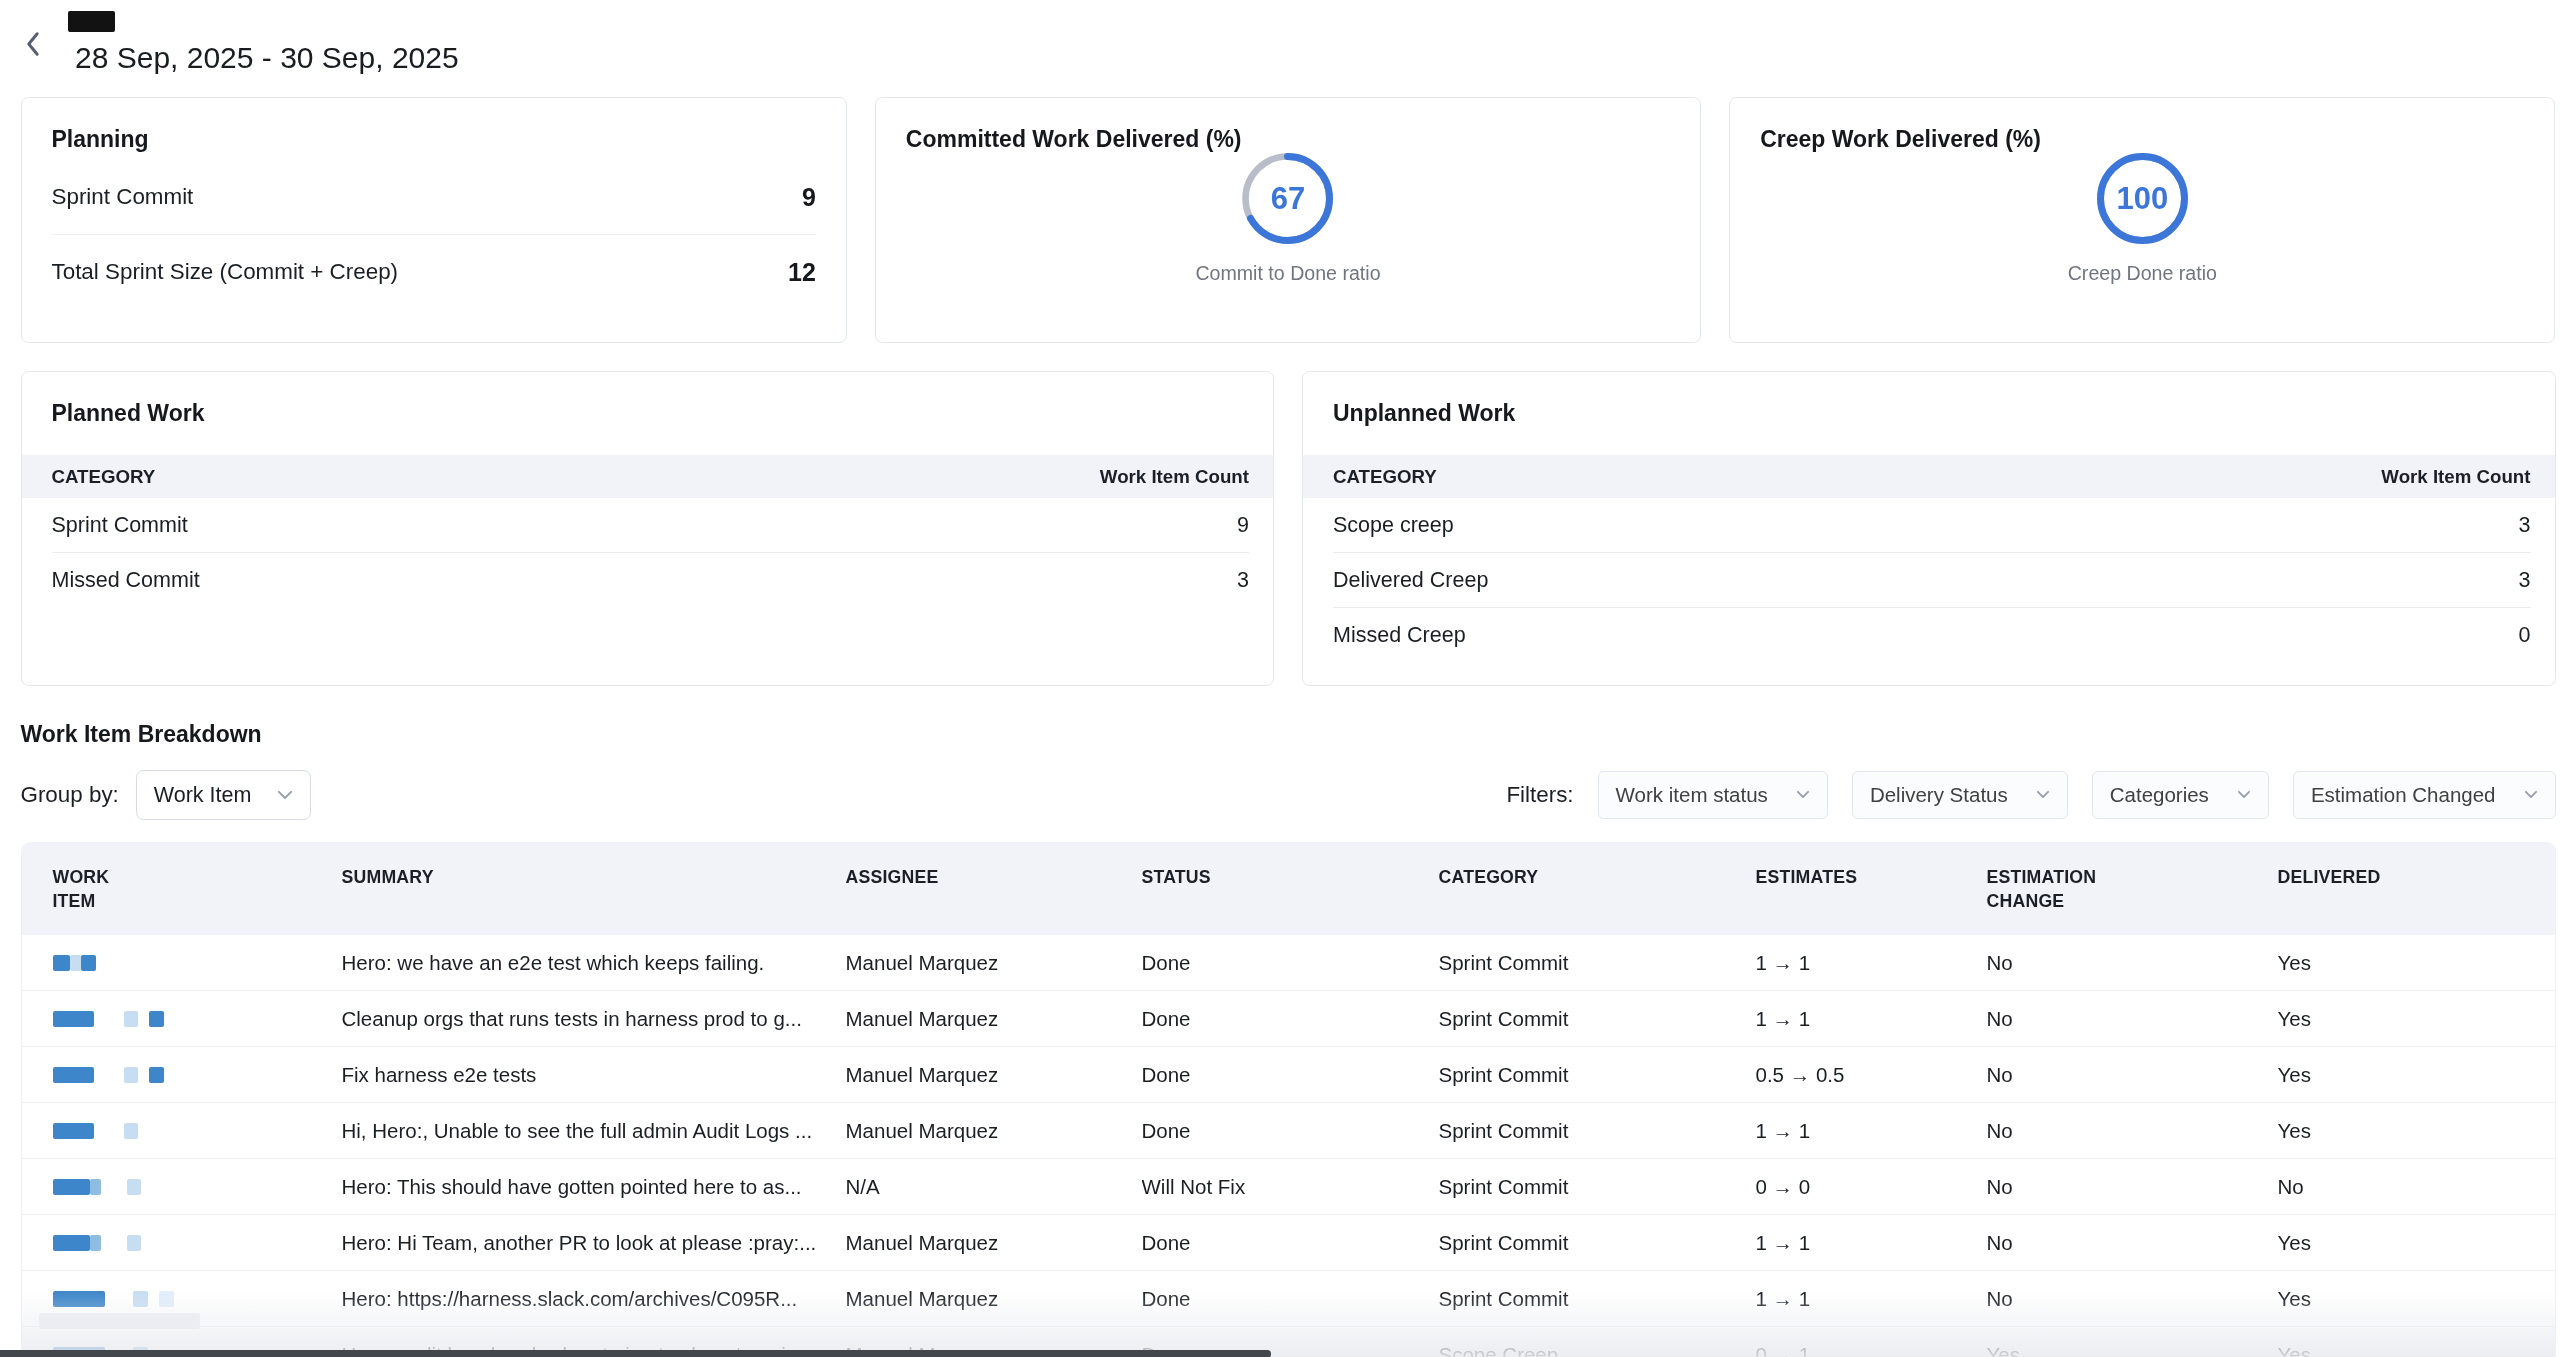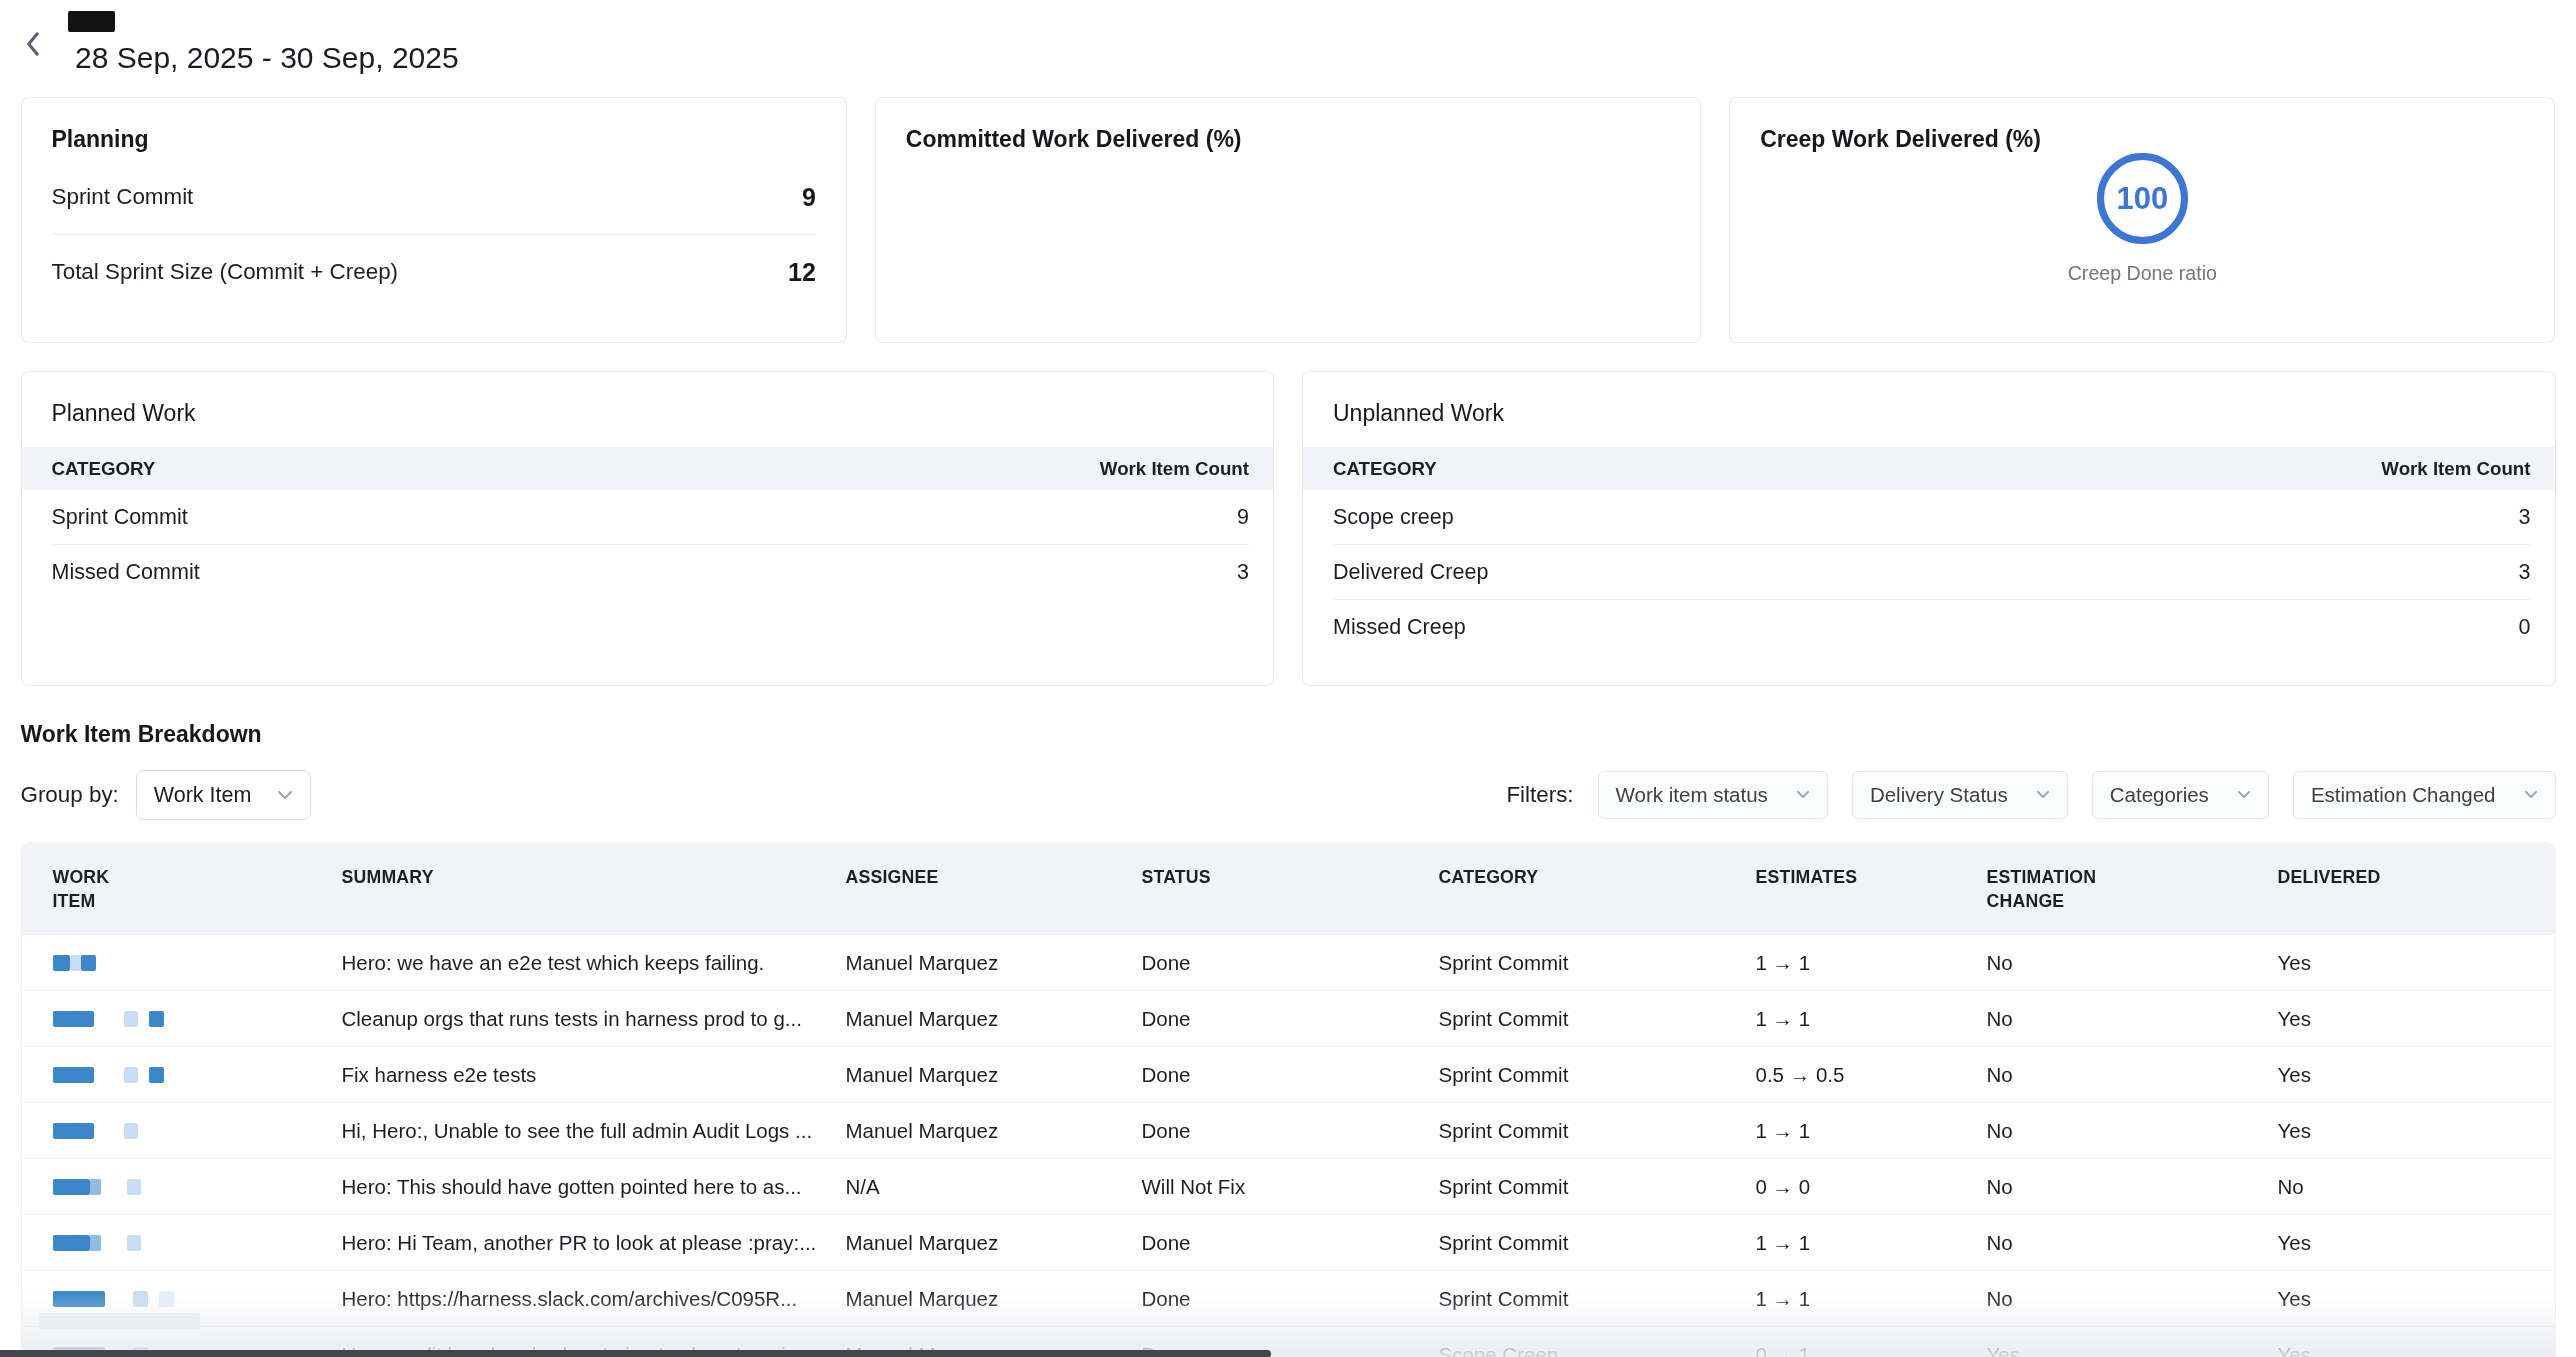--- a/index.html
+++ b/index.html
@@ -24,21 +24,21 @@
   .metric-value{font-size:25px;font-weight:700;color:#16181d;}
   .gauge-wrap{position:absolute;left:0;right:0;top:52px;display:flex;flex-direction:column;align-items:center;}
   .gauge{position:relative;width:97px;height:97px;}
   .gauge svg{position:absolute;left:0;top:0;}
   .gauge-number{position:absolute;left:0;top:0;width:97px;height:97px;display:flex;align-items:center;justify-content:center;
                 font-size:31px;font-weight:700;}
   .gauge-caption{margin-top:15px;font-size:19.6px;color:#70757f;}
 
   
   .tables-row{display:grid;grid-template-columns:1fr 1fr;gap:28px;margin:28px 20.5px 0 20.5px;height:315px;}
-  .mini-table-title{font-size:23px;font-weight:400;color:#16181d;padding:28px 30px 20px 30px;}
+  .mini-table-title{font-size:23px;font-weight:700;color:#16181d;padding:28px 30px 28px 30px;}
   .mini-thead{display:flex;justify-content:space-between;align-items:center;background:#f1f3f8;
               padding:0 24px 0 30px;height:43px;font-size:18.7px;font-weight:700;color:#1c1f26;}
   .mini-row{display:flex;justify-content:space-between;align-items:center;height:54px;margin:0 24px 0 30px;
             font-size:21.5px;color:#1b1e24;}
   .mini-row + .mini-row{border-top:0.9px solid #ecedf1;}
 
   
   .breakdown-title{margin:35px 0 0 20.5px;font-size:23px;font-weight:700;color:#16181d;}
   .controls-row{display:flex;justify-content:space-between;align-items:center;margin:22.4px 20.5px 0 20.5px;}
   .groupby{display:flex;align-items:center;gap:17px;}
@@ -99,20 +99,30 @@
           </div>
           <div class="metric-row">
             <span class="metric-label">Total Sprint Size (Commit + Creep)</span>
             <span class="metric-value">12</span>
           </div>
         </div>
     </div>
 
     <div class="card">
       <div class="card-title">Committed Work Delivered (%)</div>
+      <div class="gauge-wrap">
+        <div class="gauge">
+          <svg width="97" height="97" viewBox="0 0 104 104">
+            <circle id="g1-track" cx="52" cy="52" r="45" fill="none" stroke-width="7" stroke="#b9bdc9"></circle>
+            <circle id="g1-arc" cx="52" cy="52" r="45" fill="none" stroke-width="7.5" stroke-linecap="round" transform="rotate(-90 52 52)" stroke="#3b76d8" stroke-dasharray="189.4380370114645 282.7433388230814"></circle>
+          </svg>
+          <div class="gauge-number" id="g1-num" style="color: rgb(59, 118, 216);">67</div>
+        </div>
+        <div class="gauge-caption">Commit to Done ratio</div>
+      </div>
     </div>
 
     <div class="card">
       <div class="card-title">Creep Work Delivered (%)</div>
       <div class="gauge-wrap">
         <div class="gauge">
           <svg width="97" height="97" viewBox="0 0 104 104">
             <circle id="g2-track" cx="52" cy="52" r="45" fill="none" stroke-width="7" stroke="#b9bdc9"></circle>
             <circle id="g2-arc" cx="52" cy="52" r="45" fill="none" stroke-width="7.5" stroke-linecap="round" transform="rotate(-90 52 52)" stroke="#3b76d8" stroke-dasharray="282.7433388230814 282.7433388230814"></circle>
           </svg>

